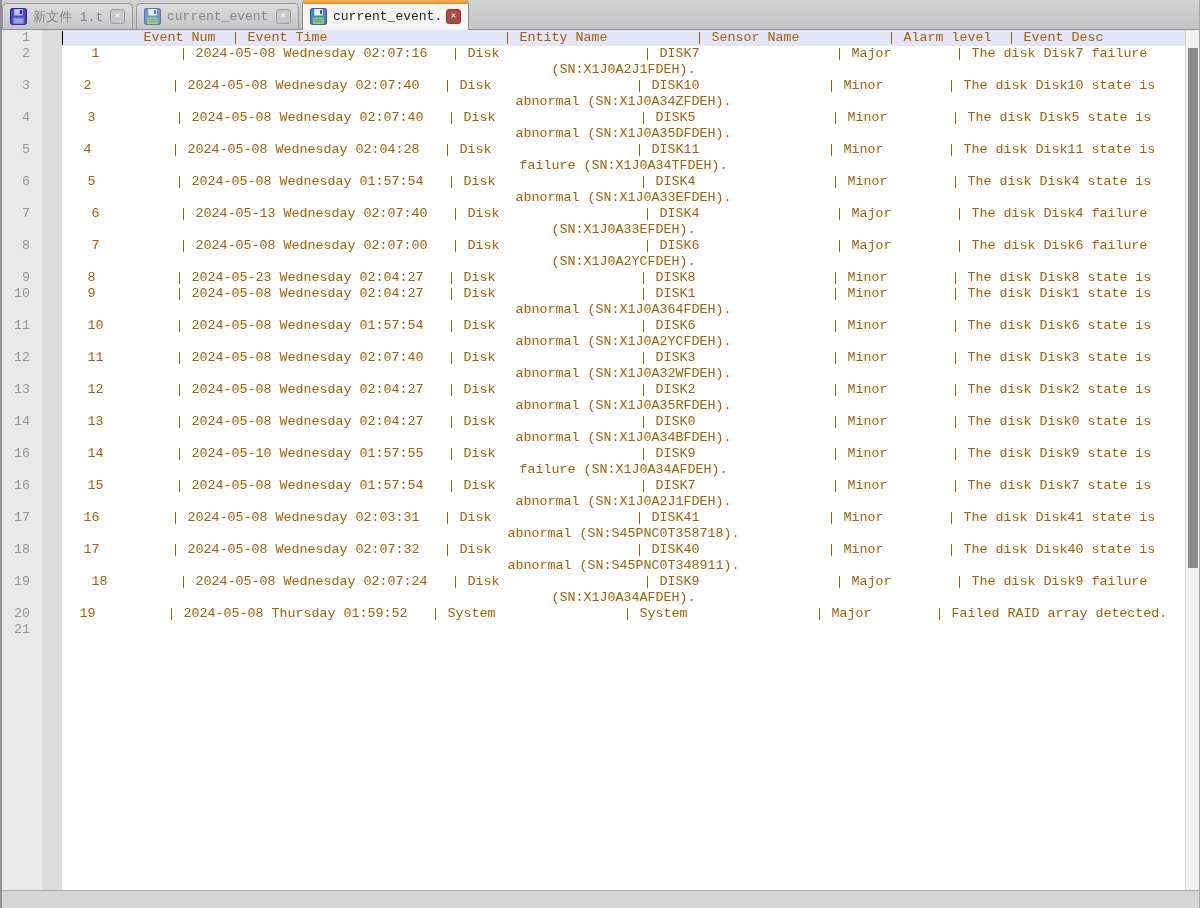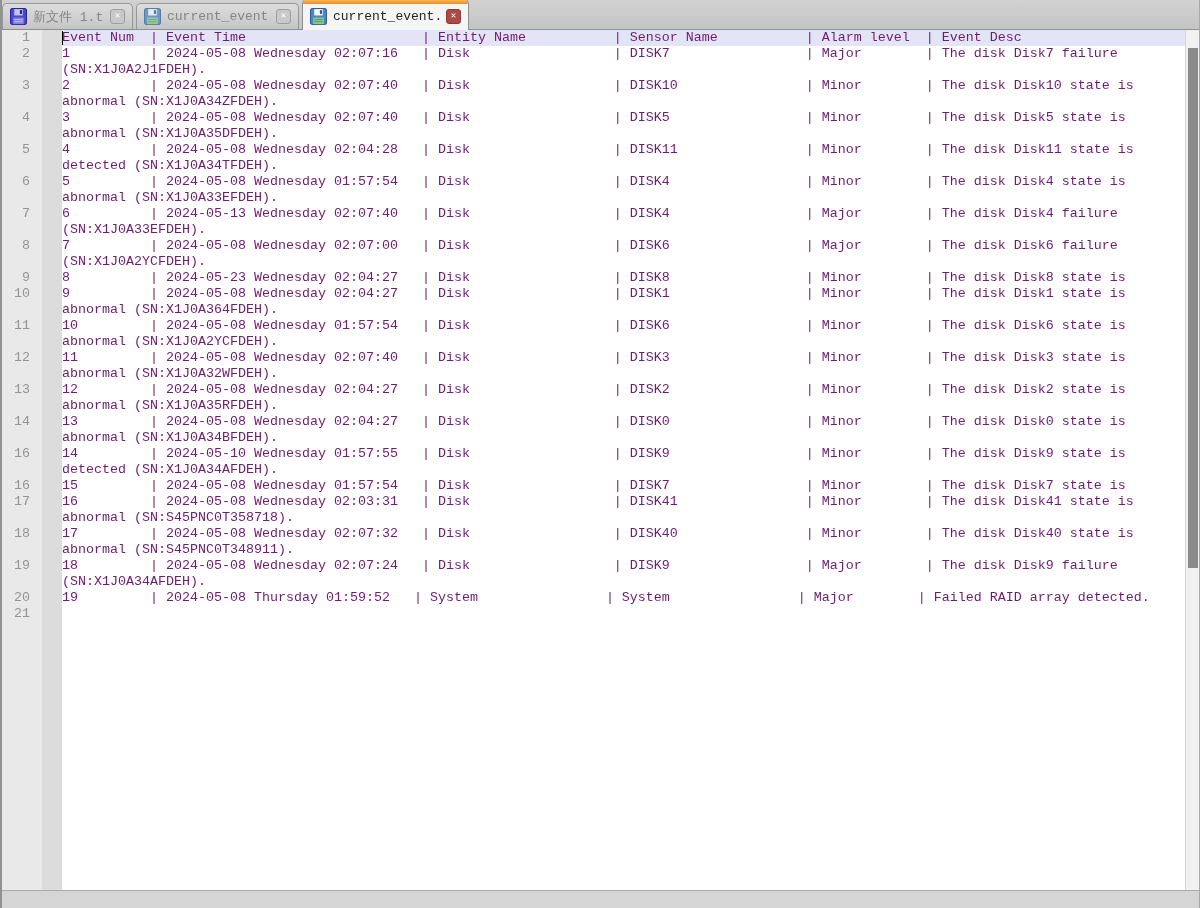--- a/index.html
+++ b/index.html
@@ -66,21 +66,22 @@
   .vline { display: flex; height: 16px; }
   .ln {
     flex: 0 0 40px; text-align: right; padding-right: 12px;
     font-family: "Liberation Mono", monospace; font-size: 13.333px; line-height: 16px;
     color: #949494;
   }
   .mgn { flex: 0 0 20px; }
   .code {
     flex: 1; white-space: pre; overflow: hidden; position: relative;
     font-family: "Liberation Mono", monospace; font-size: 13.333px; line-height: 16px;
-    color: #701a75;
+    color: #a16207;
+    text-align: center;
   }
   .vline.cur .code { background: #e4e4f7; }
   .caret { position: absolute; left: 0; top: 1px; width: 1px; height: 14px; background: #000; }
 
   
   .vscroll {
     position: absolute; top: 0; right: 0; width: 14px; height: 100%;
     background: #f1f1f1; border-left: 1px solid #d6d6d6;
   }
   .vthumb { position: absolute; left: 2px; width: 10px; top: 18px; height: 520px; background: #8b8b8b; }
@@ -179,21 +180,21 @@
           <span class="code">abnormal (SN:X1J0A35DFDEH).</span>
         </div>
         <div class="vline">
           <span class="ln">5</span>
           <span class="mgn"></span>
           <span class="code">4          | 2024-05-08 Wednesday 02:04:28   | Disk                  | DISK11                | Minor        | The disk Disk11 state is </span>
         </div>
         <div class="vline">
           <span class="ln"></span>
           <span class="mgn"></span>
-          <span class="code">detected (SN:X1J0A34TFDEH).</span>
+          <span class="code">failure (SN:X1J0A34TFDEH).</span>
         </div>
         <div class="vline">
           <span class="ln">6</span>
           <span class="mgn"></span>
           <span class="code">5          | 2024-05-08 Wednesday 01:57:54   | Disk                  | DISK4                 | Minor        | The disk Disk4 state is </span>
         </div>
         <div class="vline">
           <span class="ln"></span>
           <span class="mgn"></span>
           <span class="code">abnormal (SN:X1J0A33EFDEH).</span>
@@ -274,26 +275,31 @@
           <span class="code">abnormal (SN:X1J0A34BFDEH).</span>
         </div>
         <div class="vline">
           <span class="ln">16</span>
           <span class="mgn"></span>
           <span class="code">14         | 2024-05-10 Wednesday 01:57:55   | Disk                  | DISK9                 | Minor        | The disk Disk9 state is </span>
         </div>
         <div class="vline">
           <span class="ln"></span>
           <span class="mgn"></span>
-          <span class="code">detected (SN:X1J0A34AFDEH).</span>
+          <span class="code">failure (SN:X1J0A34AFDEH).</span>
         </div>
         <div class="vline">
           <span class="ln">16</span>
           <span class="mgn"></span>
           <span class="code">15         | 2024-05-08 Wednesday 01:57:54   | Disk                  | DISK7                 | Minor        | The disk Disk7 state is </span>
+        </div>
+        <div class="vline">
+          <span class="ln"></span>
+          <span class="mgn"></span>
+          <span class="code">abnormal (SN:X1J0A2J1FDEH).</span>
         </div>
         <div class="vline">
           <span class="ln">17</span>
           <span class="mgn"></span>
           <span class="code">16         | 2024-05-08 Wednesday 02:03:31   | Disk                  | DISK41                | Minor        | The disk Disk41 state is </span>
         </div>
         <div class="vline">
           <span class="ln"></span>
           <span class="mgn"></span>
           <span class="code">abnormal (SN:S45PNC0T358718).</span>

